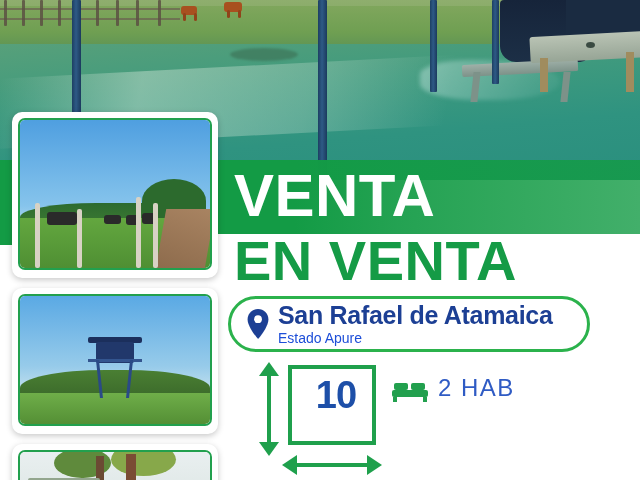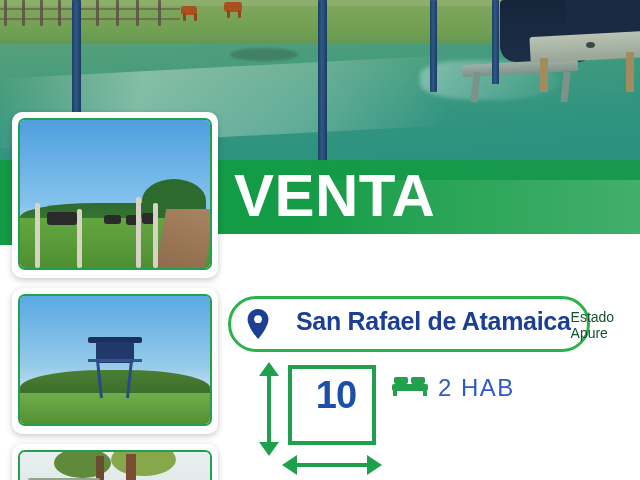--- a/index.html
+++ b/index.html
@@ -178,27 +178,27 @@
 
   
   .loc-pill{
     position:absolute; left:228px; top:296px; width:362px; height:56px;
     border:3px solid #2BB24C; border-radius:28px; background:#ffffff;
     display:flex; align-items:center; padding:0 16px;
   }
   .pin{
     width:22px; height:30px; flex:0 0 22px; margin-right:9px; position:relative;
   }
-  .loc-text{ display:flex; flex-direction:row; justify-content:center;margin-left:18px; }
+  .loc-text{ display:flex; flex-direction:column; justify-content:center; }
   .loc-city{
     font-size:25px; font-weight:bold; color:#1C3F94; line-height:27px;
     letter-spacing:-0.3px; white-space:nowrap;
   }
   .loc-state{
-    font-size:14px; color:#14532d; line-height:16px; margin-top:1px;
+    font-size:14px; color:#1d4ed8; line-height:16px; margin-top:1px;
   }
 
   
   .area-block{
     position:absolute; left:250px; top:361px; width:150px; height:114px;
   }
   .sq{
     position:absolute; left:38px; top:4px; width:88px; height:80px;
     border:4px solid #1FA04C; background:#ffffff;
   }
@@ -206,21 +206,21 @@
     position:absolute; left:0; top:6px; width:88px; text-align:center;
     font-size:38px; font-weight:bold; color:#1D4FA8; line-height:40px;
     letter-spacing:-1px;
   }
   .sq-unit{
     position:absolute; left:0; top:44px; width:88px; text-align:center;
     font-size:19px; font-weight:bold; color:#16319B; line-height:20px;
     padding-left:26px;
   }
   .rooms{
-    position:absolute; left:392px; top:374px; display:flex; align-items:flex-start;
+    position:absolute; left:392px; top:374px; display:flex; align-items:flex-end;
   }
   .bed-ico{ width:36px; height:22px; margin-right:10px; }
   .rooms-label{
     font-size:24px; color:#2F5BC4; letter-spacing:1.5px; font-weight:normal;
   }
 </style>
 </head>
 <body>
 
 <div id="poster">
@@ -267,20 +267,21 @@
     <div class="post p2"></div>
     <div class="post p3"></div>
     <div class="post p4"></div>
   </div>
 
   <div class="green-left-block"></div>
   <div class="green-band"></div>
 
   <div class="title-wrap">
     <div class="title-1">VENTA</div>
+    <div class="title-2">EN VENTA</div>
   </div>
 
   <div class="card" id="card1">
     <div class="ph">
       <div class="p1-sky"></div>
       <div class="p1-trees"></div>
       <div class="p1-tree-b"></div>
       <div class="p1-grass"></div>
       <div class="p1-road"></div>
       <div class="p1-cow" style="left:14%;top:62%;width:16%;height:9%"></div>

